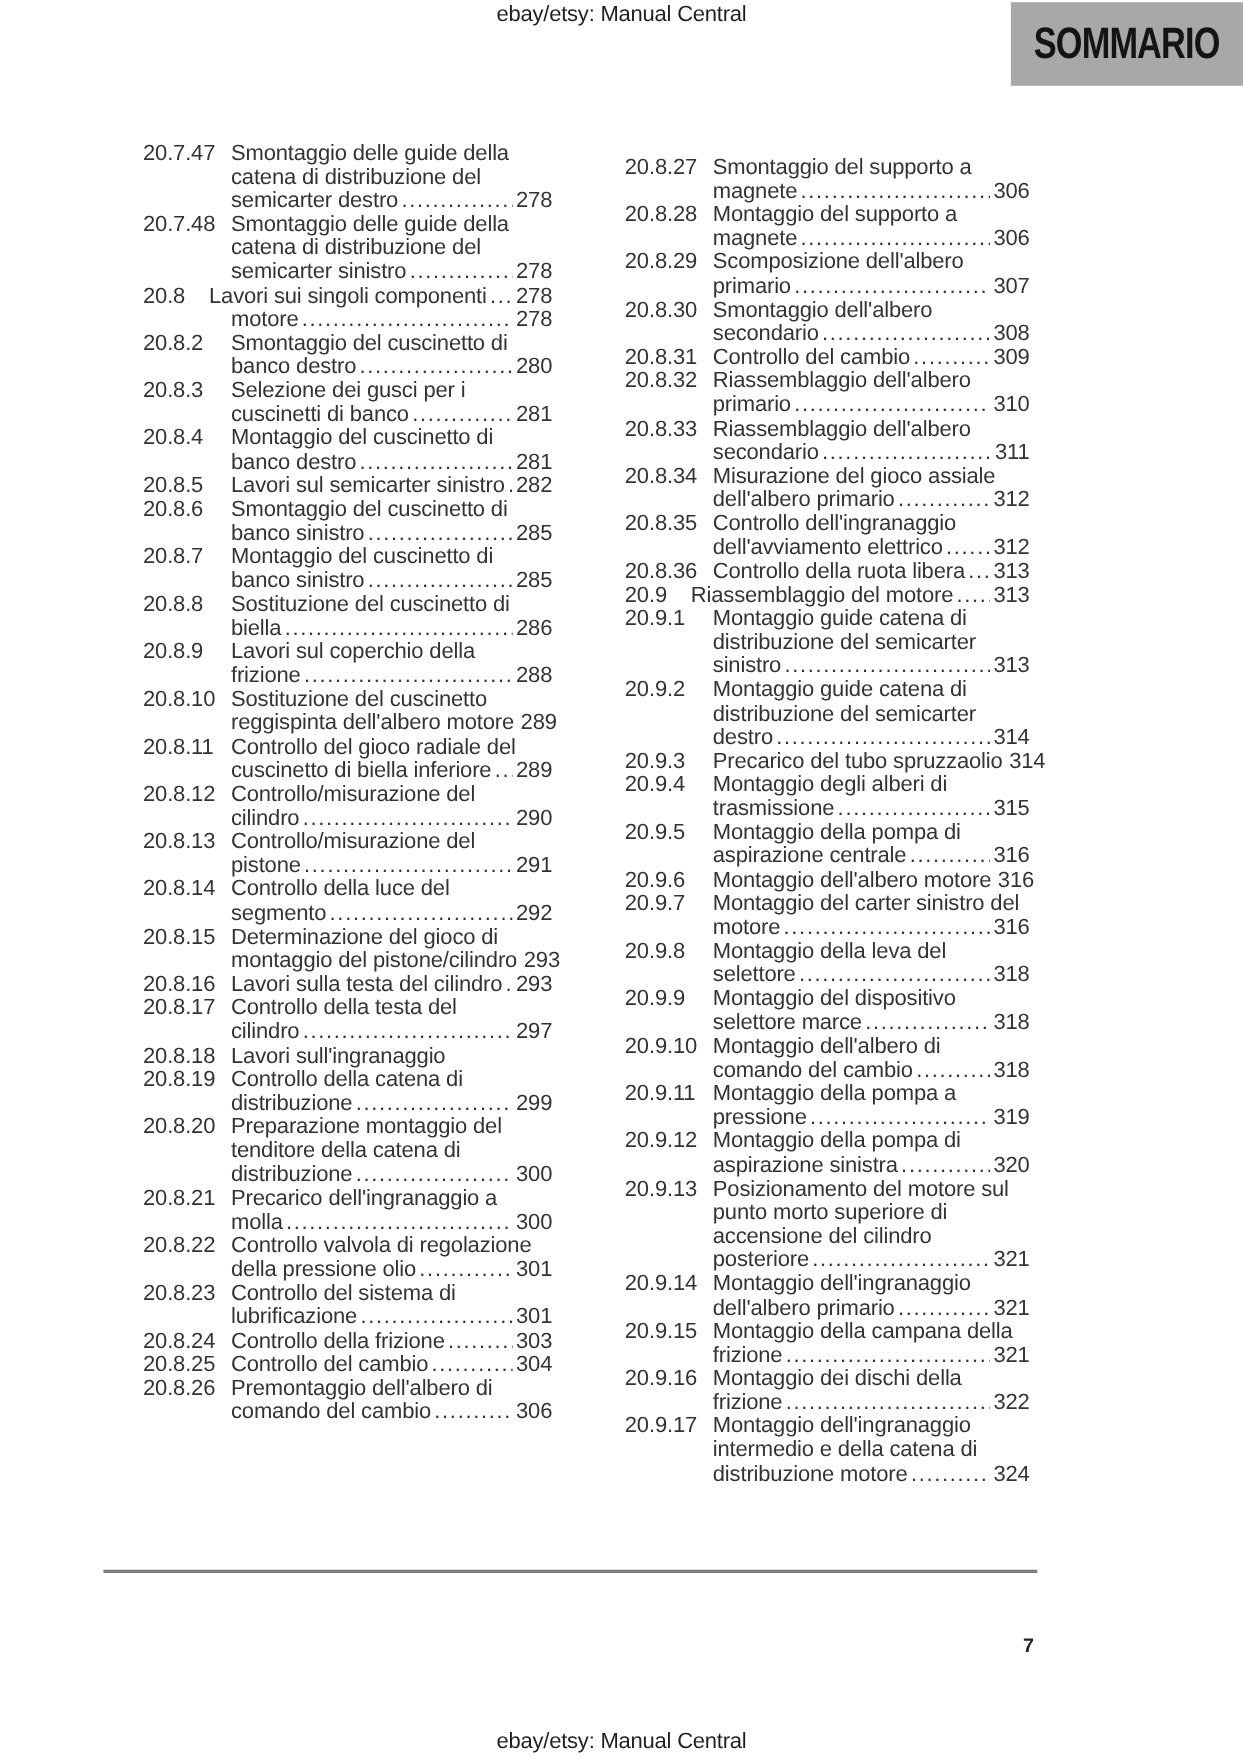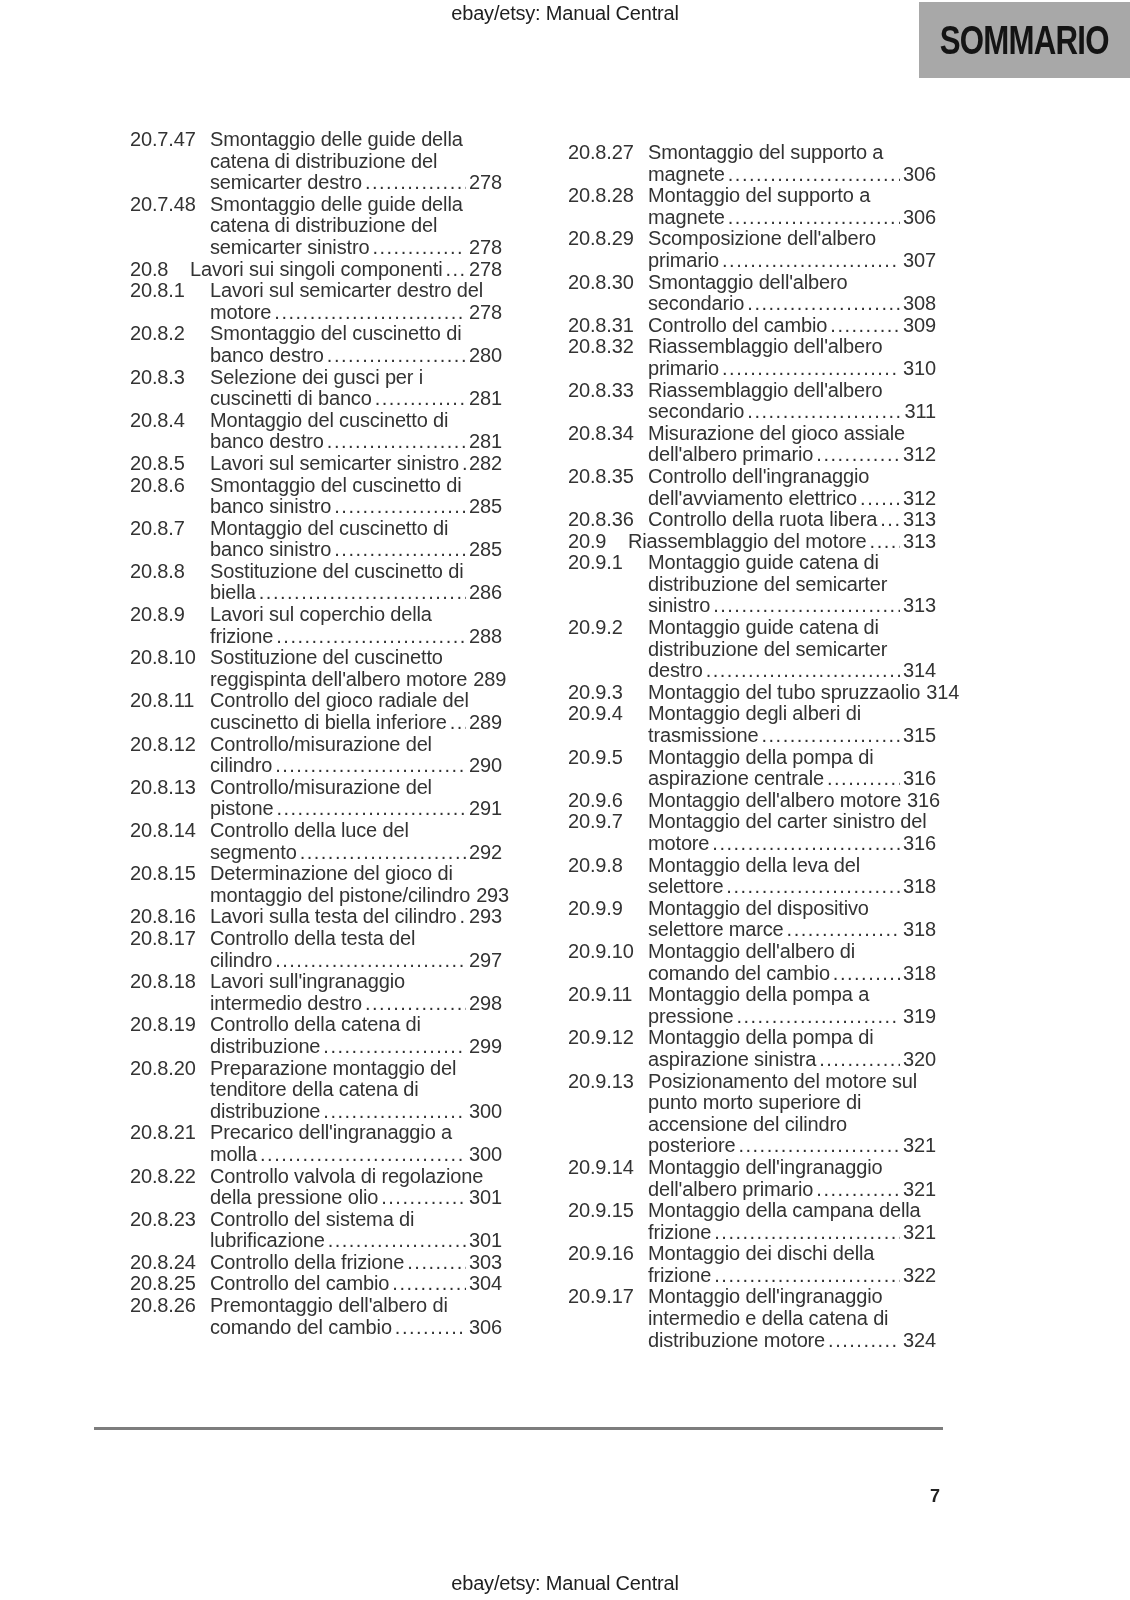--- a/index.html
+++ b/index.html
@@ -95,24 +95,20 @@
       <div class="entry">
         <div class="row">
           <span class="num sec">20.8</span>
           <span class="txt">Lavori sui singoli componenti</span>
           <span class="dots"></span>
           <span class="page">278</span>
         </div>
       </div>
       <div class="entry">
         <div class="row">
-          <span class="num">20.8.1</span>
-          <span class="txt">Lavori sul semicarter destro del</span>
-        </div>
-        <div class="row">
           <span class="num"></span>
           <span class="txt">motore</span>
           <span class="dots"></span>
           <span class="page">278</span>
         </div>
       </div>
       <div class="entry">
         <div class="row">
           <span class="num">20.8.2</span>
           <span class="txt">Smontaggio del cuscinetto di</span>
@@ -294,26 +290,20 @@
           <span class="txt">cilindro</span>
           <span class="dots"></span>
           <span class="page">297</span>
         </div>
       </div>
       <div class="entry">
         <div class="row">
           <span class="num">20.8.18</span>
           <span class="txt">Lavori sull'ingranaggio</span>
         </div>
-        <div class="row">
-          <span class="num"></span>
-          <span class="txt">intermedio destro</span>
-          <span class="dots"></span>
-          <span class="page">298</span>
-        </div>
       </div>
       <div class="entry">
         <div class="row">
           <span class="num">20.8.19</span>
           <span class="txt">Controllo della catena di</span>
         </div>
         <div class="row">
           <span class="num"></span>
           <span class="txt">distribuzione</span>
           <span class="dots"></span>
@@ -550,21 +540,21 @@
         <div class="row">
           <span class="num"></span>
           <span class="txt">destro</span>
           <span class="dots"></span>
           <span class="page">314</span>
         </div>
       </div>
       <div class="entry">
         <div class="row">
           <span class="num">20.9.3</span>
-          <span class="txt">Montaggio del tubo spruzzaolio</span>
+          <span class="txt">Precarico del tubo spruzzaolio</span>
           <span class="dots"></span>
           <span class="page">314</span>
         </div>
       </div>
       <div class="entry">
         <div class="row">
           <span class="num">20.9.4</span>
           <span class="txt">Montaggio degli alberi di</span>
         </div>
         <div class="row">

